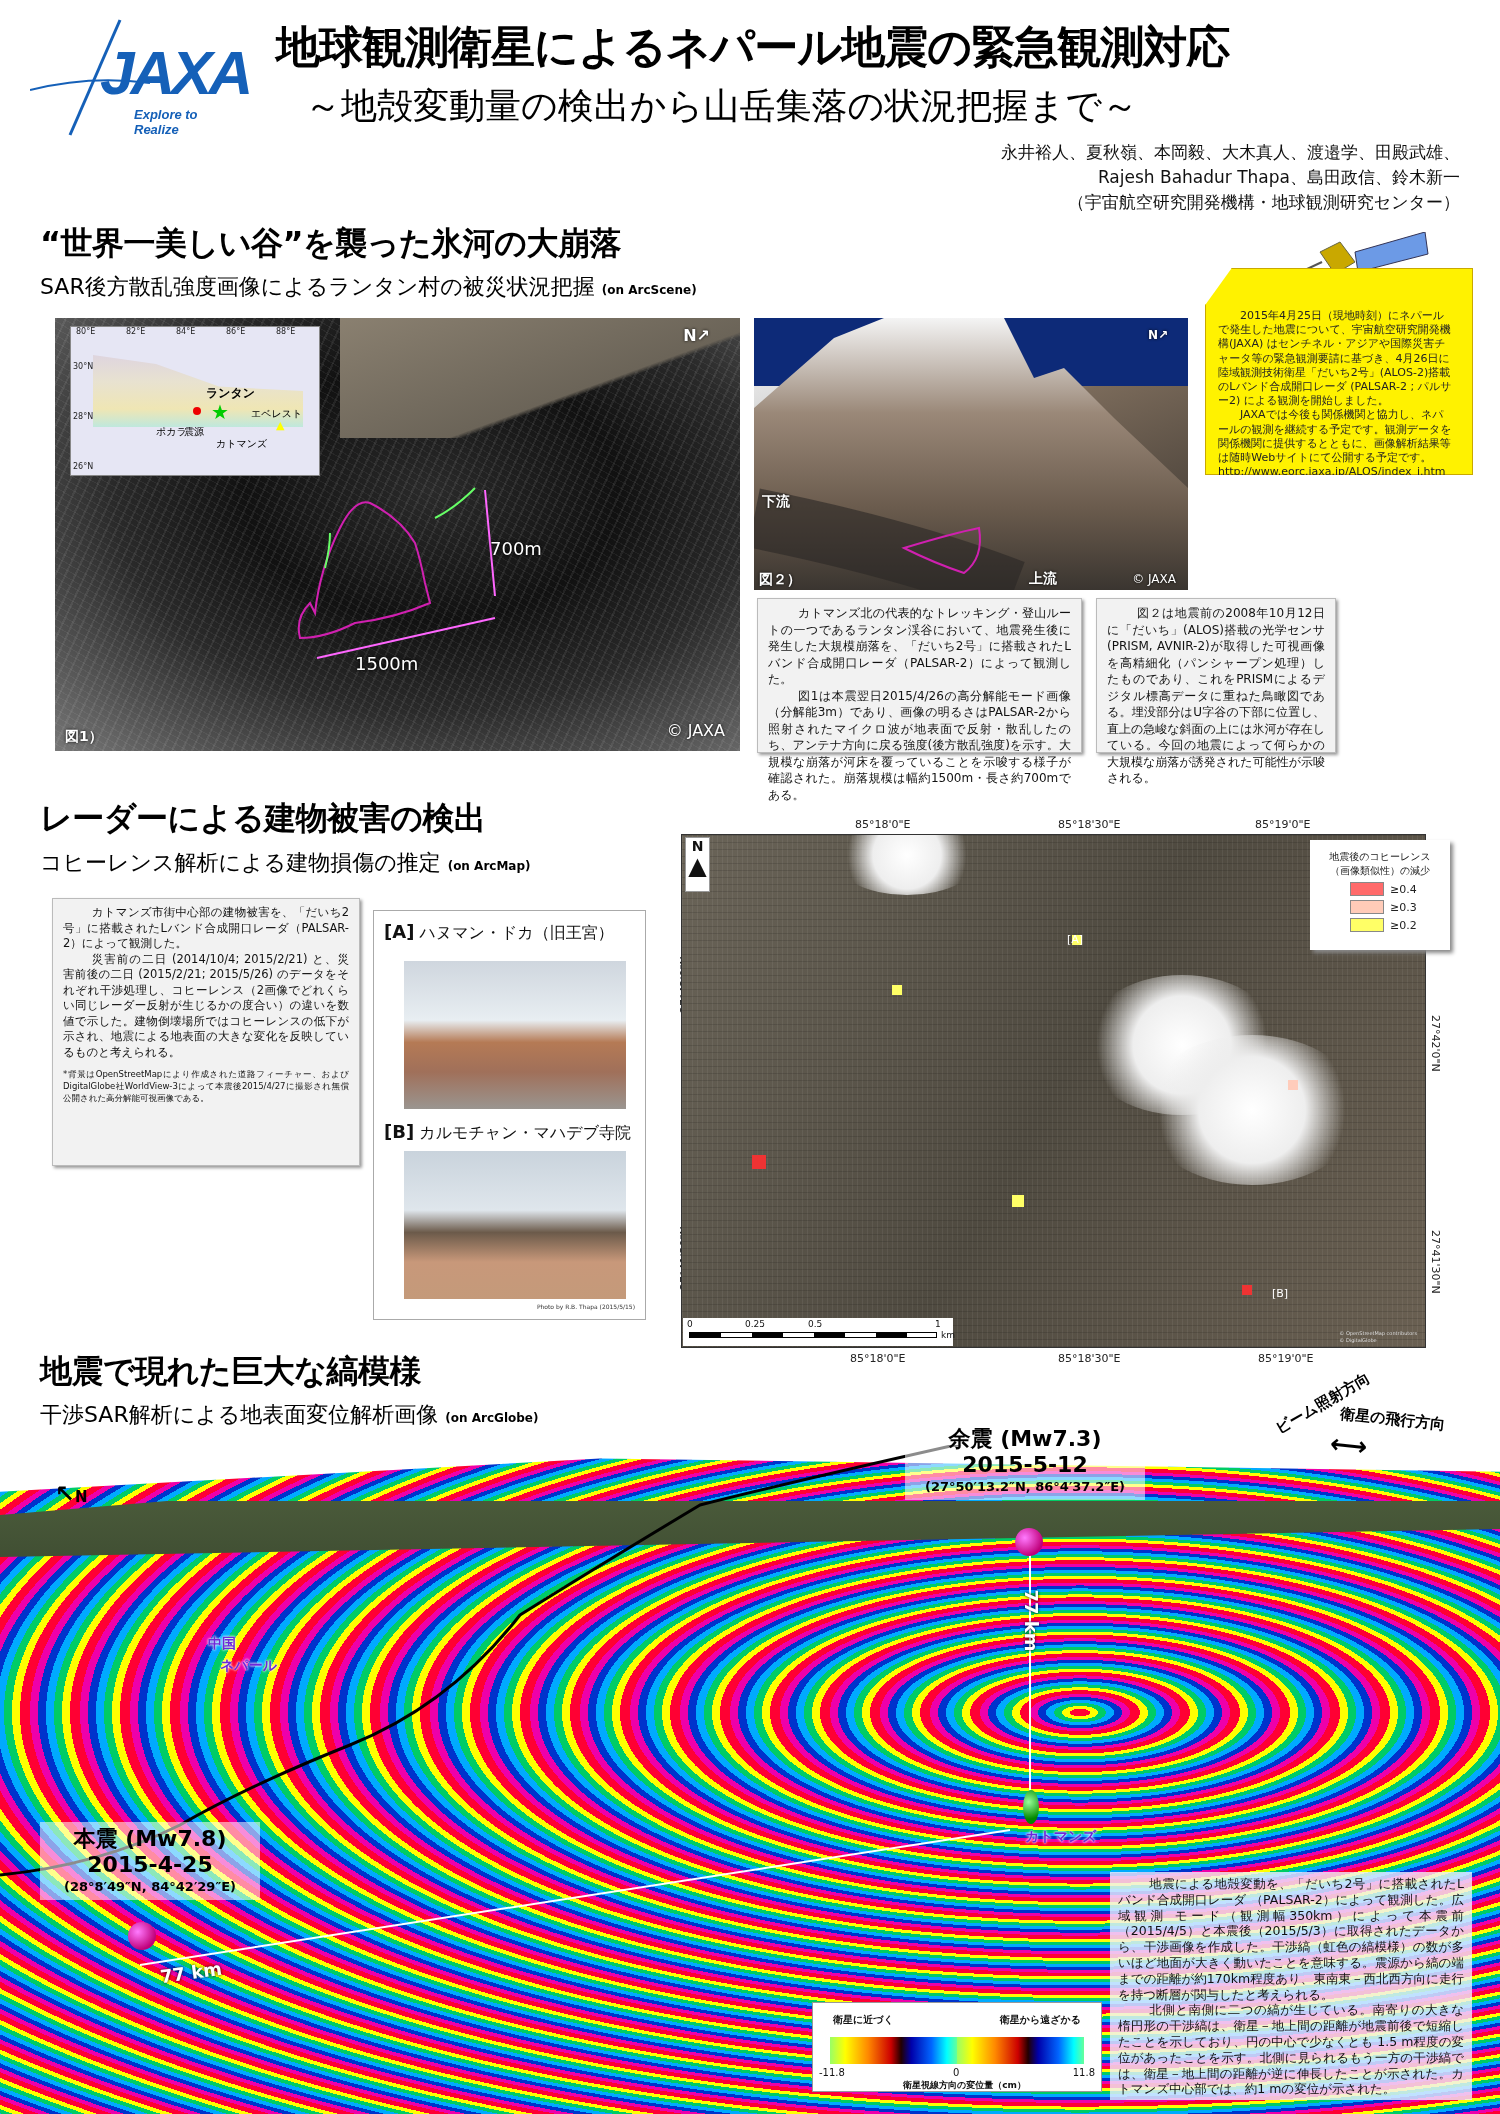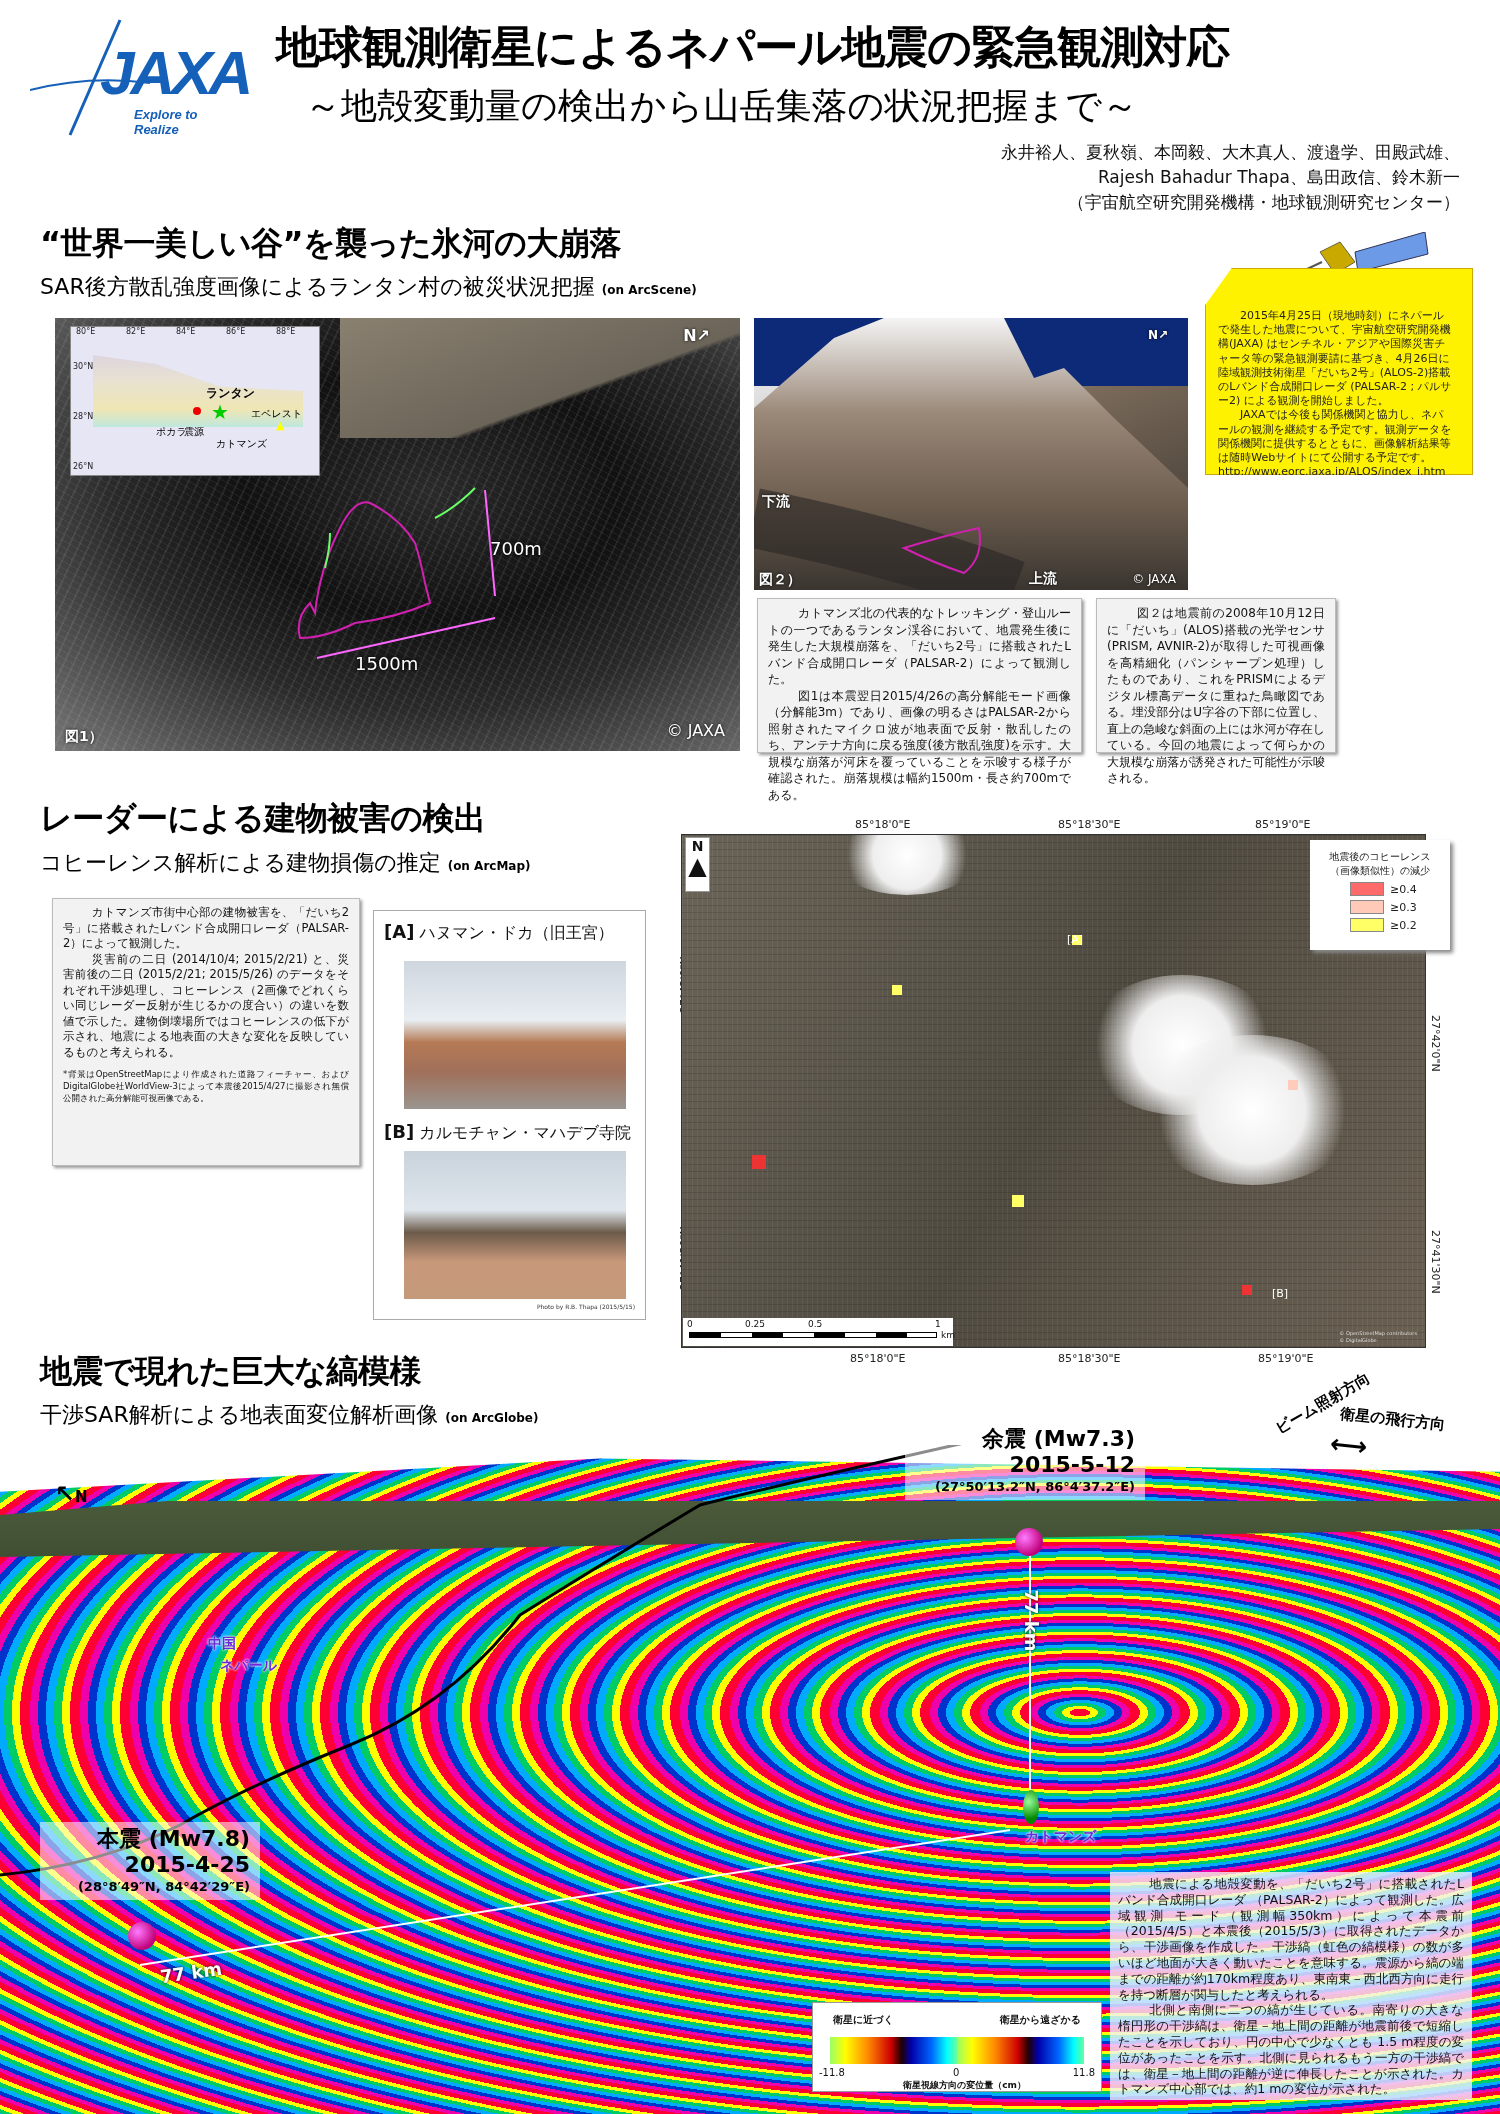--- a/index.html
+++ b/index.html
@@ -52,21 +52,21 @@
 .sw{display:flex;align-items:center;margin:4px 0 0 30px}
 .sw span.c{width:34px;height:14px;border:1px solid #888;margin-right:6px}
 .scalebar{position:absolute;left:683px;top:1318px;width:270px;height:28px;background:#fff;font:400 9px "DejaVu Sans",sans-serif}
 .north{position:absolute;background:#fff;border:1px solid #999;text-align:center;font:700 14px "DejaVu Sans",sans-serif}
 
 .globe{position:absolute;left:0;top:1445px;width:1500px;height:669px;overflow:hidden}
 .globe-bg{position:absolute;inset:0;clip-path:polygon(0 7%,40% 2%,100% 4%,100% 100%,0 100%);
 background:
  repeating-radial-gradient(ellipse at 72% 40%,#f03 0 10px,#ff0 10px 18px,#0c6 18px 26px,#0af 26px 34px,#03c 34px 42px,#e0a 42px 50px);}
 .globe-sky{position:absolute;left:0;top:0;width:1500px;height:140px;background:linear-gradient(180deg,transparent 0 40%,#4a5a3a 40%,#3c4a30 100%);clip-path:polygon(0 50%,40% 14%,100% 28%,100% 60%,0 80%)}
-.quake-label{position:absolute;text-align:right;background:rgba(255,255,255,.55);font:700 22px "DejaVu Sans",sans-serif;color:#000;line-height:26px;padding:4px 10px}
+.quake-label{position:absolute;text-align:center;background:rgba(255,255,255,.55);font:700 22px "DejaVu Sans",sans-serif;color:#000;line-height:26px;padding:4px 10px}
 .quake-label .coords{font-size:13px;line-height:18px}
 .pin{position:absolute;width:28px;height:28px;border-radius:50%;background:radial-gradient(circle at 35% 35%,#ff7aff,#c0007a 70%)}
 .pin-green{position:absolute;width:16px;height:34px;border-radius:50%;background:radial-gradient(circle at 35% 35%,#9f9,#080 70%)}
 .km{position:absolute;font:700 18px "DejaVu Sans",sans-serif;color:#fff;text-shadow:0 0 3px #000}
 .geo-lbl{position:absolute;font:700 14px "DejaVu Sans",sans-serif;color:#6d28d9;text-shadow:0 0 2px #fff,0 0 3px #fff}
 .dir{position:absolute;font:700 15px "DejaVu Sans",sans-serif;color:#000}
 .globe-text{position:absolute;left:1110px;top:1872px;width:362px;height:228px;background:rgba(240,240,255,.8);font:400 12.5px "DejaVu Sans",sans-serif;line-height:15.8px;color:#111;padding:4px 8px;text-align:justify}
 .globe-text p{text-indent:2.5em}
 .cbar{position:absolute;left:812px;top:2002px;width:290px;height:90px;background:#fff;border:1px solid #999;font:400 10px "DejaVu Sans",sans-serif}
 .cbar .bar{position:absolute;left:17px;top:34px;width:254px;height:27px;display:flex}

